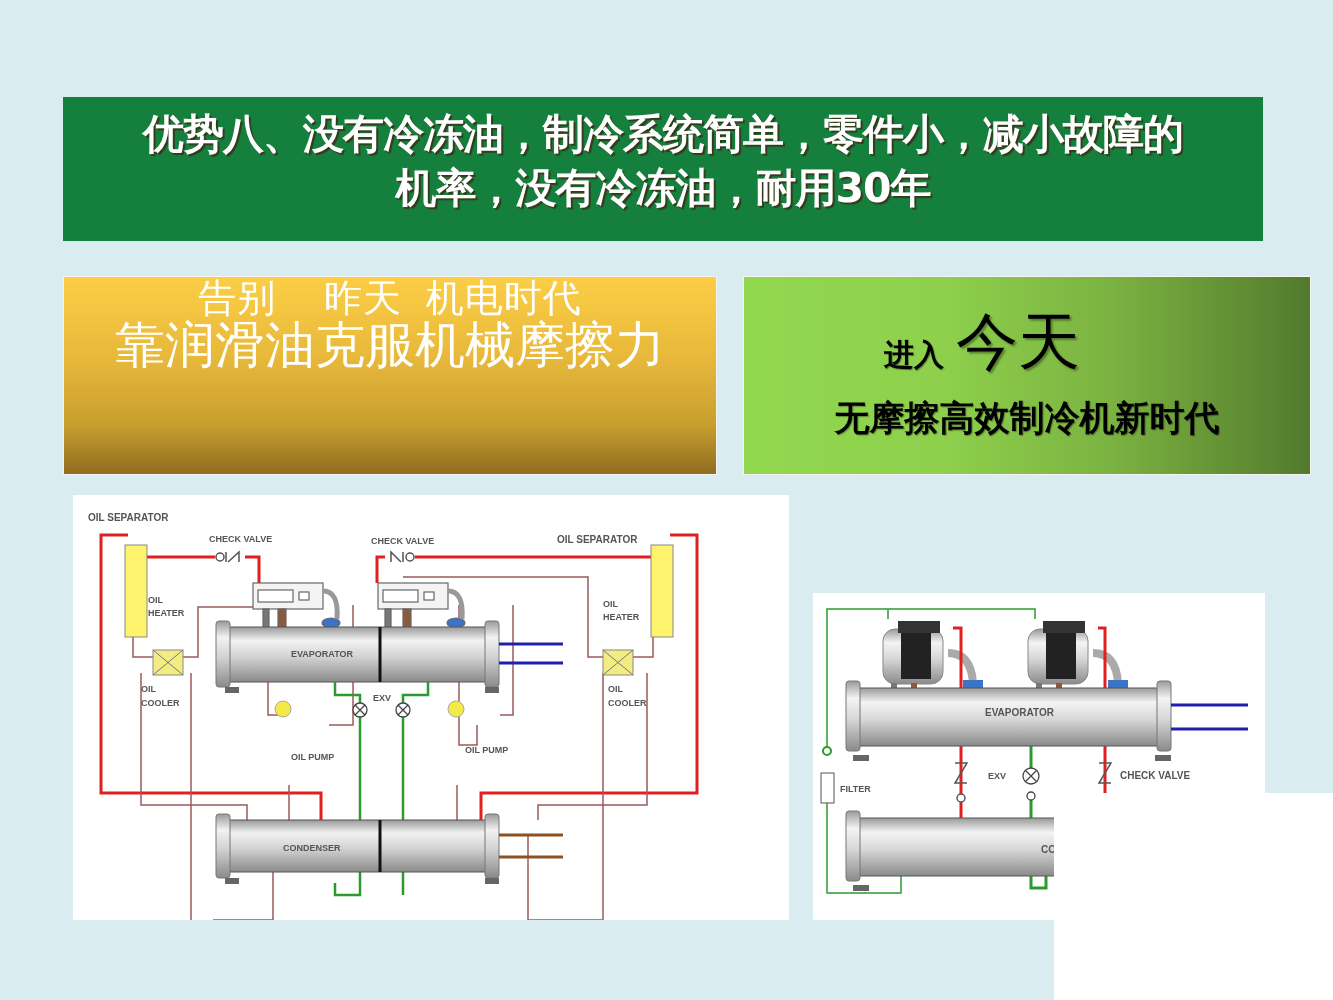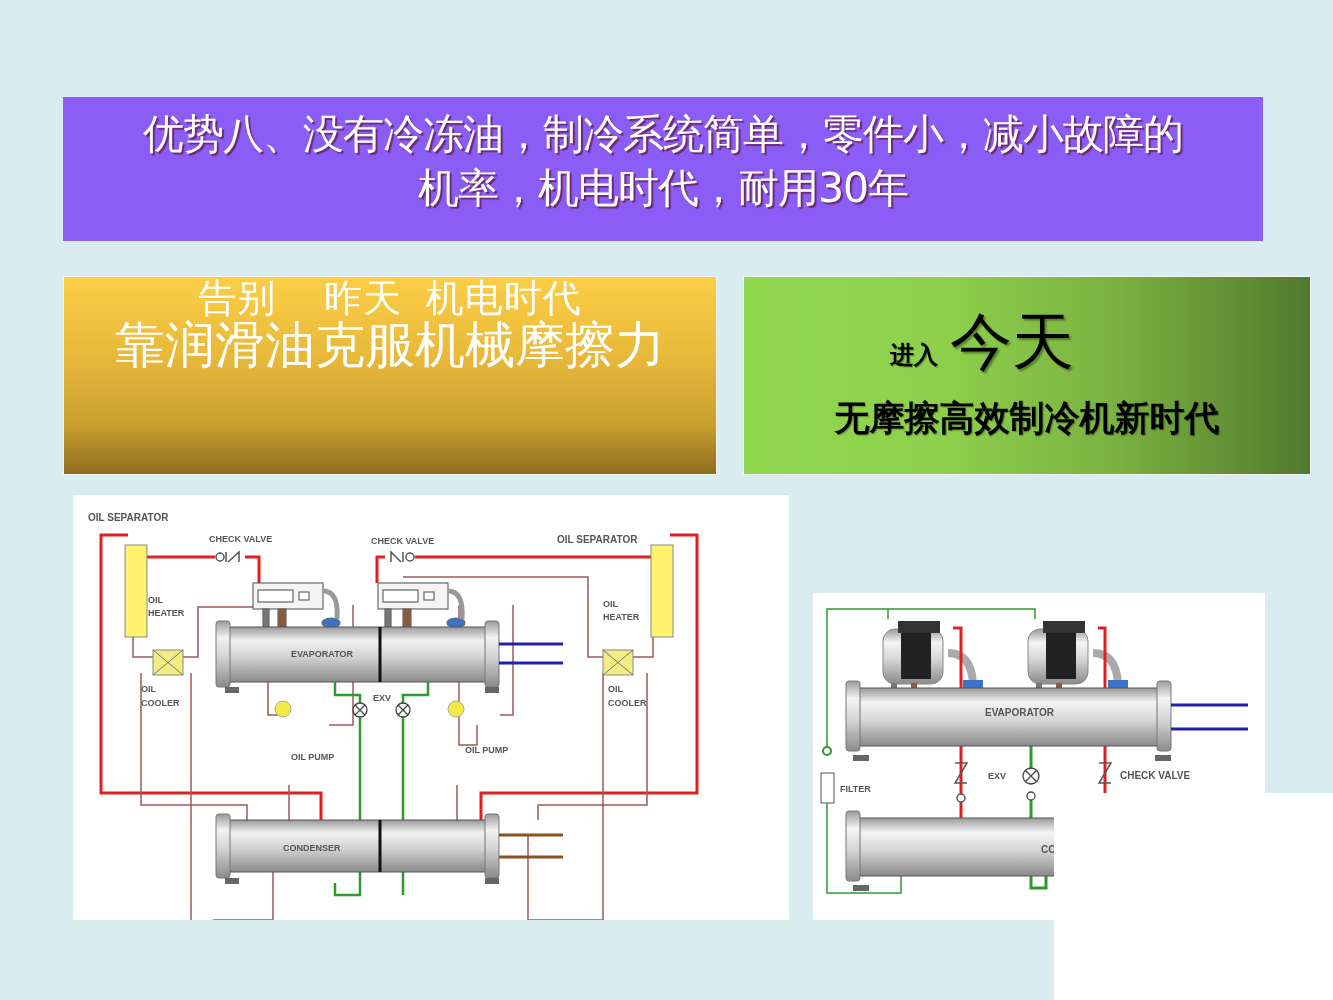--- a/index.html
+++ b/index.html
@@ -3,61 +3,61 @@
 <meta charset="utf-8">
 <style>
   html, body { margin: 0; padding: 0; }
   body {
     width: 1333px; height: 1000px; position: relative; overflow: hidden;
     background: #d9ecef;
     font-family: "DejaVu Sans", sans-serif;
   }
   .title-banner {
     position: absolute; left: 63px; top: 97px; width: 1200px; height: 144px;
-    background: #8b5cf6; color: #fff;
+    background: #15803d; color: #fff;
     display: flex; flex-direction: column; align-items: center; justify-content: flex-start;
     padding-top: 10px; box-sizing: border-box;
-    font-weight: normal; font-size: 41px; line-height: 54px; letter-spacing: -1px;
+    font-weight: bold; font-size: 41px; line-height: 54px; letter-spacing: -1px;
     text-shadow: 2px 2px 1px rgba(80,0,0,0.55);
   }
   .panel {
     position: absolute; box-sizing: border-box; border: 1px solid #f4f4f4;
     display: flex; flex-direction: column; align-items: center; justify-content: center;
   }
   .panel-old {
     left: 63px; top: 276px; width: 654px; height: 199px;
     background: linear-gradient(to bottom, #fcce46 0%, #e8b93a 40%, #c89f2f 75%, #8e6d1f 100%);
     color: #fff; font-family: Liberation Mono, monospace;
     justify-content: flex-start; 
   }
   .panel-old .line1 { font-size: 38px; line-height: 48px; letter-spacing: 1px; }
   .panel-old .line2 { font-size: 50px; line-height: 48px; }
   .panel-new {
     left: 743px; top: 276px; width: 568px; height: 199px;
     background: linear-gradient(to right, #92d84f 0%, #8ed04c 35%, #7bb241 65%, #527a2d 100%);
     color: #000; font-family: "DejaVu Serif", serif;
   }
   .panel-new .row1 { display: flex; align-items: flex-end; margin-left: -90px; }
-  .panel-new .enter { font-size: 24px; font-weight: bold; margin-right: 12px; line-height: 40px; text-shadow: 1px 1px 1px rgba(0,0,0,0.35); }
+  .panel-new .enter { font-size: 30px; font-weight: bold; margin-right: 12px; line-height: 40px; text-shadow: 1px 1px 1px rgba(0,0,0,0.35); }
   .panel-new .today { font-size: 62px; line-height: 66px; text-shadow: 2px 2px 2px rgba(0,0,0,0.35); }
   .panel-new .line2 { font-size: 35px; font-weight: bold; margin-top: 20px; text-shadow: 1px 1px 1px rgba(0,0,0,0.35); }
   .diagram {
     position: absolute; background: #fff;
   }
   .diagram-old { left: 73px; top: 495px; width: 716px; height: 425px; }
   .diagram-new { left: 813px; top: 593px; width: 452px; height: 327px; }
   .white-overlay { position: absolute; left: 1054px; top: 793px; width: 279px; height: 207px; background: #fff; }
   svg text { font-family: "Liberation Sans", sans-serif; font-weight: bold; fill: #555; }
 </style>
 </head>
 <body>
 
 <div class="title-banner">
   <div>优势八、没有冷冻油，制冷系统简单，零件小，减小故障的</div>
-  <div>机率，机电时代，耐用30年</div>
+  <div>机率，没有冷冻油，耐用30年</div>
 </div>
 
 <div class="panel panel-old">
   <div class="line1" style="white-space:pre">告别  昨天 机电时代</div>
   <div class="line2">靠润滑油克服机械摩擦力</div>
 </div>
 
 <div class="panel panel-new">
   <div class="row1">
     <span class="enter">进入</span>

